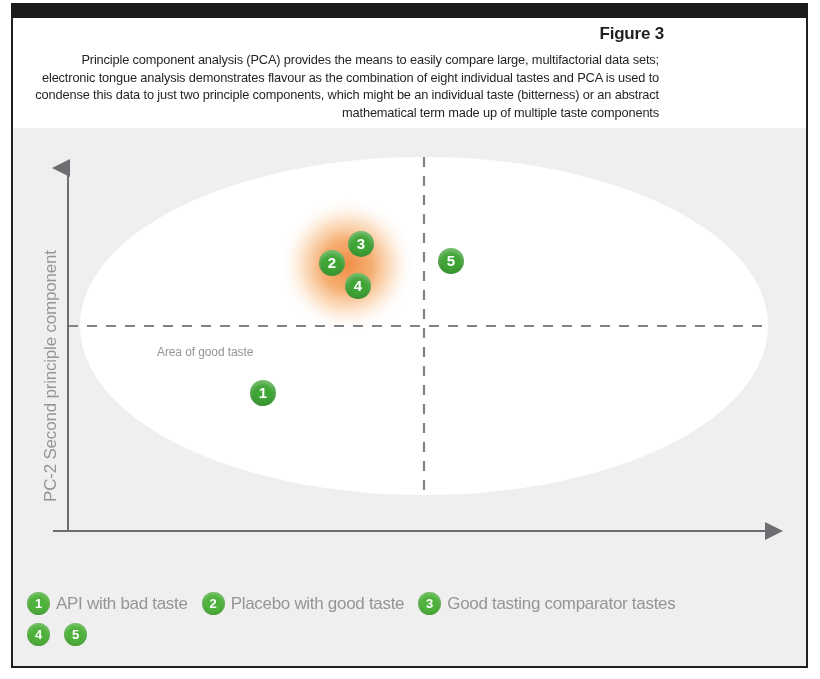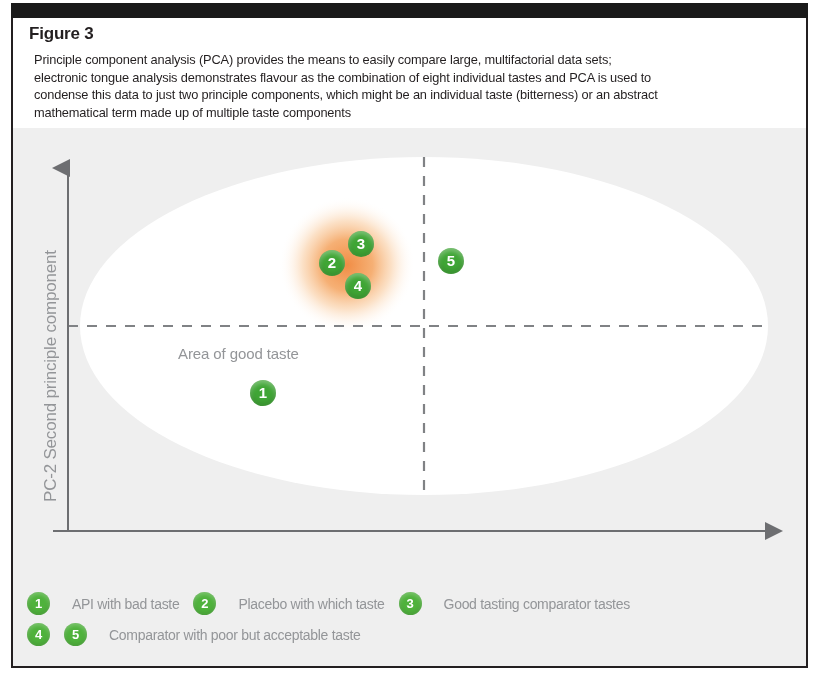--- a/index.html
+++ b/index.html
@@ -45,20 +45,21 @@
   
   .caption-block {
     position: absolute;
     left: 13px;
     top: 18px;
     width: 667px;
     height: 110px;
     background: #ffffff;
     box-sizing: border-box;
     padding: 6px 16px 0 16px;
+    text-align: right;
   }
   .figure-title {
     font-size: 17px;
     font-weight: bold;
     color: #231f20;
     letter-spacing: -0.2px;
     margin: 0 0 7px 0;
     line-height: 20px;
   }
   .figure-caption {
@@ -97,24 +98,24 @@
     letter-spacing: -0.2px;
     white-space: nowrap;
     transform-origin: 0 0;
     transform: rotate(-90deg);
     left: 28px;
     top: 374px;
   }
 
   .area-label {
     position: absolute;
-    left: 165px;
+    left: 144px;
     top: 217px;
     color: #939598;
-    font-size: 15px;
+    font-size: 12px;
     letter-spacing: -0.1px;
     white-space: nowrap;
   }
 
   
   .marker {
     position: absolute;
     width: 26px;
     height: 26px;
     margin-left: -13px;
@@ -159,23 +160,23 @@
     background: #4fb23c;
     color: #ffffff;
     font-size: 13px;
     font-weight: bold;
     line-height: 23px;
     text-align: center;
     flex: 0 0 auto;
     box-shadow: inset 0 -2px 4px rgba(0,0,0,0.14), inset 0 2px 4px rgba(255,255,255,0.3);
   }
   .legend-text {
-    margin-left: 22px;
+    margin-left: 6px;
     color: #939598;
-    font-size: 14px;
+    font-size: 17px;
     letter-spacing: -0.3px;
   }
 </style>
 </head>
 <body>
 
 <div id="figure-root">
 
   <div class="frame"></div>
   <div class="header-bar"></div>
@@ -238,33 +239,32 @@
 
   <div class="legend-panel">
 
     <div class="legend-row row0">
       <div class="legend-item">
         <div class="legend-dot">1</div>
         <div class="legend-text">API with bad taste</div>
       </div>
       <div class="legend-item">
         <div class="legend-dot">2</div>
-        <div class="legend-text">Placebo with which taste</div>
+        <div class="legend-text">Placebo with good taste</div>
       </div>
       <div class="legend-item">
         <div class="legend-dot">3</div>
         <div class="legend-text">Good tasting comparator tastes</div>
       </div>
     </div>
 
     <div class="legend-row row1">
       <div class="legend-item">
         <div class="legend-dot">4</div>
       </div>
       <div class="legend-item">
         <div class="legend-dot">5</div>
-        <div class="legend-text">Comparator with poor but acceptable taste</div>
       </div>
     </div>
 
   </div>
 
 </div>
 
 </body></html>

